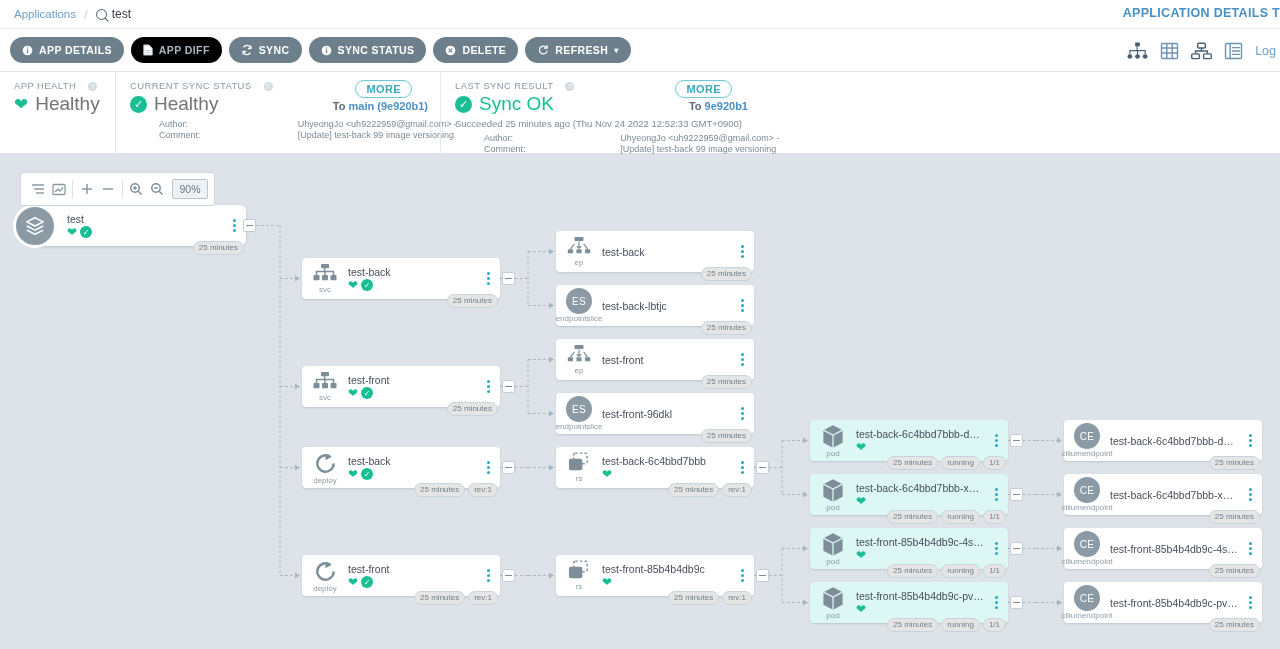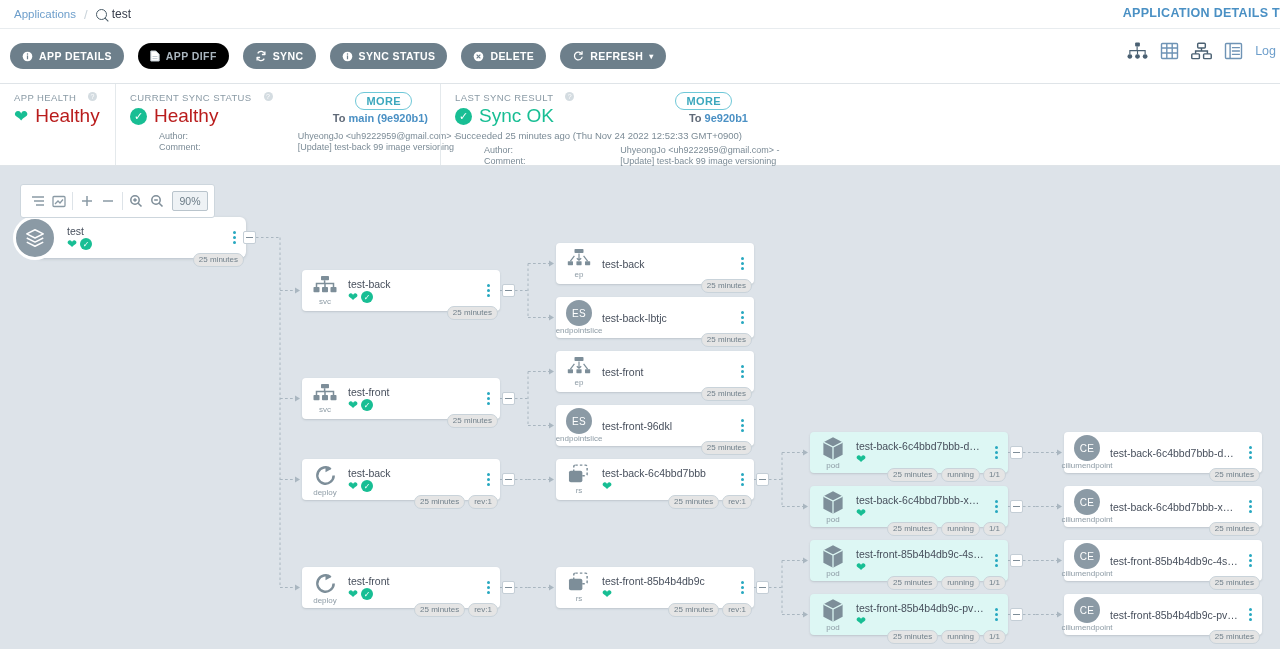--- a/index.html
+++ b/index.html
@@ -35,28 +35,27 @@
   }
   .crumb-current { color: #363c4a; font-size: 12px; display: flex; align-items: center; }
   .app-details-title {
     position: absolute; right: 0; top: 6px;
     color: #4a90c4; font-size: 12.5px; font-weight: bold;
     letter-spacing: .3px; white-space: nowrap;
   }
 
   
   .toolbar {
-    height: 56px;
+    height: 44px;
     border-top: 1px solid #e8ecef;
     border-bottom: 1px solid #dfe4e8;
     display: flex; align-items: center;
     padding: 0 10px;
     background: #fff;
     position: relative;
-    gap: 7px;
   }
   .btn {
     height: 26px;
     border-radius: 13px;
     background: #6d7f8b;
     color: #ffffff;
     font-size: 10.5px;
     font-weight: bold;
     letter-spacing: .4px;
     display: inline-flex;
@@ -87,32 +86,32 @@
     border-bottom: 1px solid #dfe4e8;
     font-size: 10px;
   }
   .status-panel { padding: 8px 14px 0 14px; position: relative; }
   .status-panel + .status-panel { border-left: 1px solid #e4e9ec; }
   .panel-health { width: 115px; }
   .panel-sync { width: 325px; }
   .panel-last { width: 320px; }
   .panel-label {
     color: #8a9aa5; font-size: 9.5px; letter-spacing: .4px;
-    display: flex; align-items: flex-start; gap: 12px;
+    display: flex; align-items: flex-end; gap: 12px;
   }
   .help-dot {
     display:inline-block; width: 9px; height: 9px; border-radius: 50%;
     background: #d4dce1; color:#fff; font-size: 7px; line-height: 9px;
     text-align: center; cursor: pointer;
   }
   .panel-value {
     display: flex; align-items: center; gap: 7px;
     margin-top: 2px;
   }
-  .panel-value .vtext { font-size: 19px; color: #b91c1c; font-weight: normal; }
+  .panel-value .vtext { font-size: 19px; color: #737373; font-weight: normal; }
   .panel-value .vtext.green { color: #18be94; }
   .heart { color: #18be94; font-size: 17px; line-height: 1; }
   .check-circle {
     width: 17px; height: 17px; border-radius: 50%;
     background: #18be94; color: #fff; font-size: 11px;
     display: inline-flex; align-items: center; justify-content: center;
   }
   .more-btn {
     position: absolute; right: 28px; top: 8px;
     border: 1px solid #6fc8d8; color: #3ba7bd;

